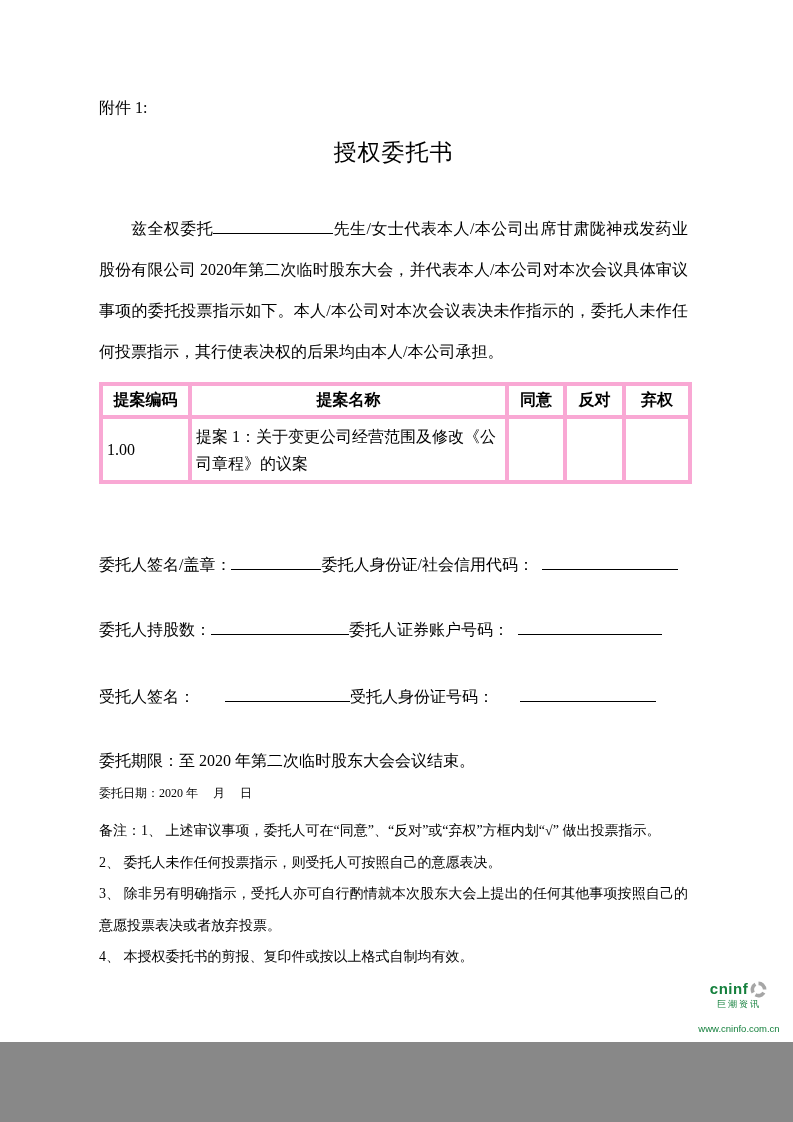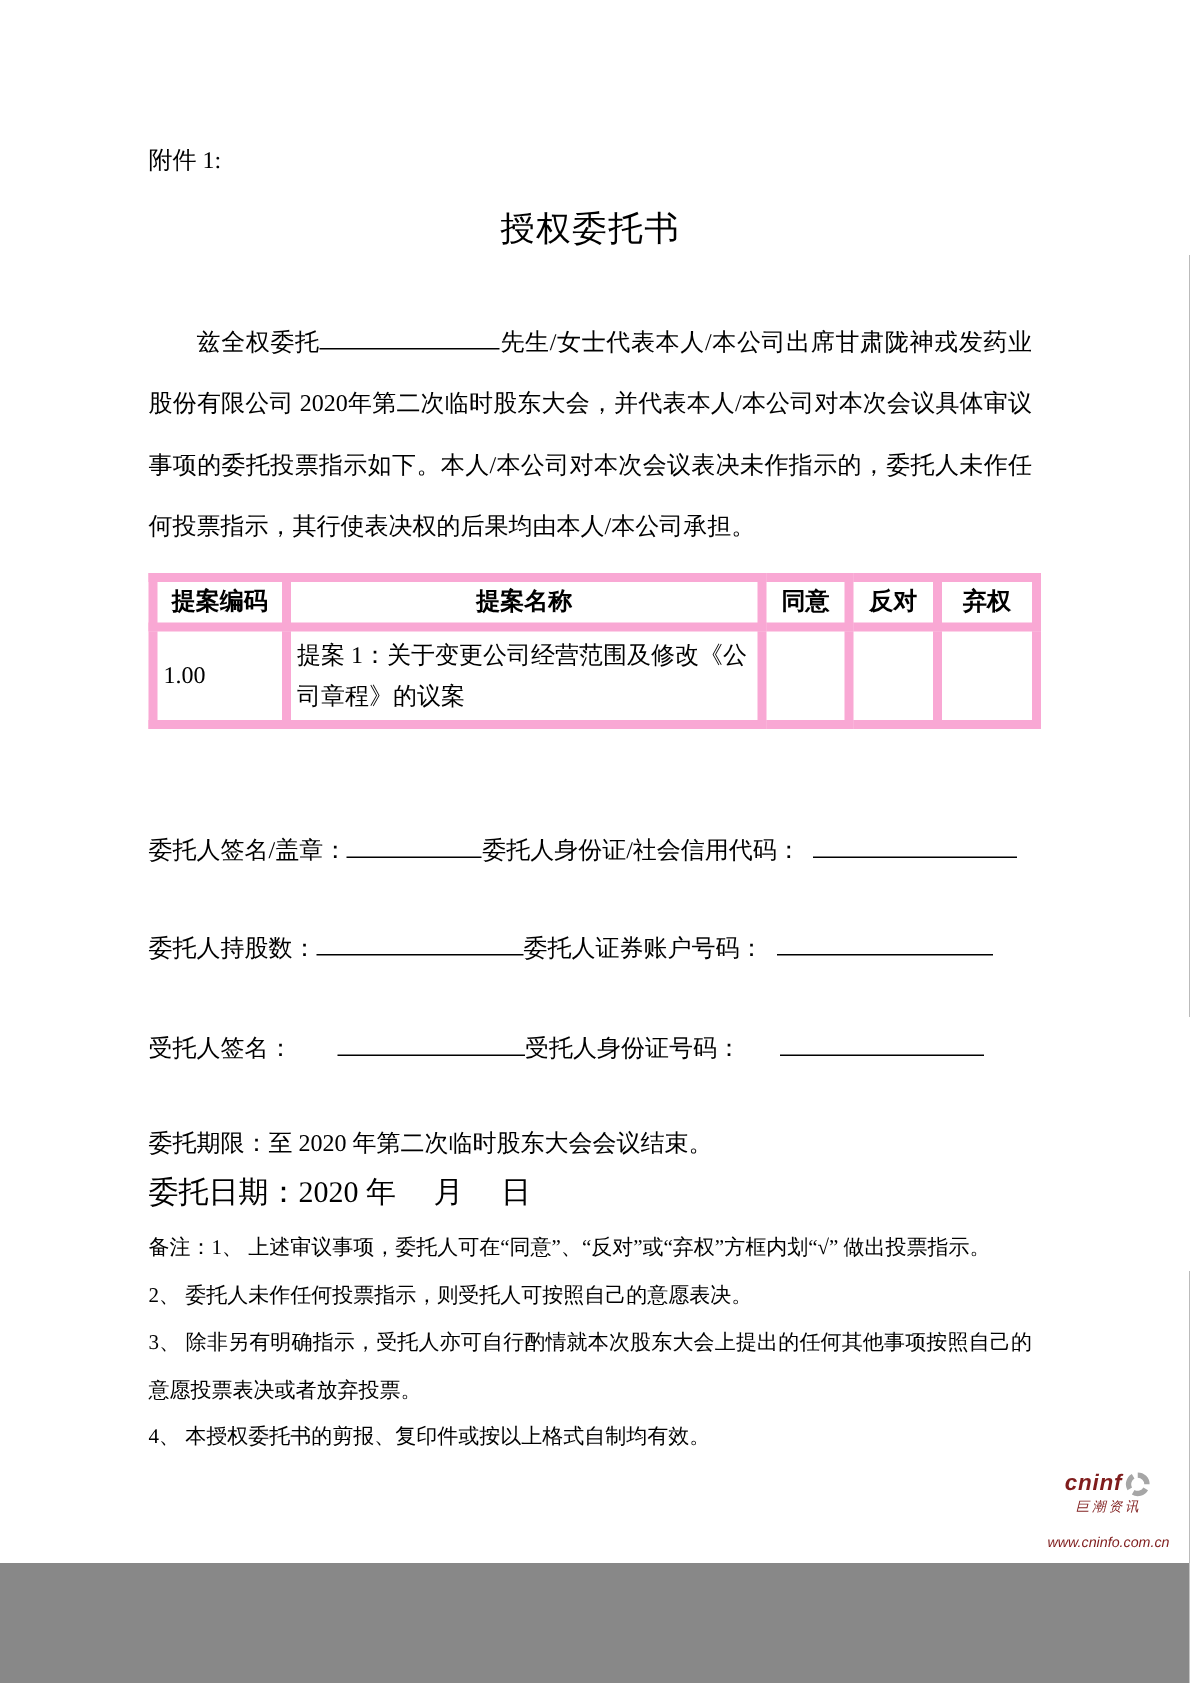--- a/index.html
+++ b/index.html
@@ -49,21 +49,21 @@
   .blank-intro { width: 120px; }
   table.proposals {
     margin-top: 10px;
     width: 589px;
     table-layout: fixed;
     border-collapse: collapse;
     border: 2px solid #000;
     font-size: 16px;
   }
   table.proposals th, table.proposals td {
-    border: 6px solid #f9a8d4;
+    border: 4px solid #f9a8d4;
     vertical-align: middle;
     padding: 2px 4px;
   }
   table.proposals thead tr { height: 33px; }
   table.proposals tbody tr { height: 65px; }
   table.proposals th { font-weight: bold; }
   td.proposal-name {
     text-align: left;
     padding-left: 10px;
     padding-right: 6px;
@@ -77,21 +77,21 @@
   .sig-row.r1 { margin-top: 70px; }
   .sig-row.r2 { margin-top: 43px; }
   .sig-row.r3 { margin-top: 45px; }
   .b-r1a { width: 90px; }
   .b-r1b { width: 136px; margin-left: 8px; }
   .b-r2a { width: 138px; }
   .b-r2b { width: 144px; margin-left: 9px; }
   .b-r3a { width: 125px; margin-left: 30px; }
   .b-r3b { width: 136px; margin-left: 26px; }
   .period-line { margin-top: 42px; font-size: 16px; line-height: 22px; }
-  .date-line   { margin-top: 10px; font-size: 20px; line-height: 22px; white-space: pre-wrap; }
+  .date-line   { margin-top: 10px; font-size: 12px; line-height: 22px; white-space: pre-wrap; }
   .notes { margin-top: 11px; }
   .notes p {
     font-size: 14px;
     line-height: 31.5px;
     text-align: justify;
   }
   .watermark {
     position: absolute;
     right: 6px;
     bottom: 8px;
@@ -171,21 +171,21 @@
 
     <div class="notes">
       <p>备注：1、 上述审议事项，委托人可在“同意”、“反对”或“弃权”方框内划“√” 做出投票指示。</p>
       <p>2、 委托人未作任何投票指示，则受托人可按照自己的意愿表决。</p>
       <p>3、 除非另有明确指示，受托人亦可自行酌情就本次股东大会上提出的任何其他事项按照自己的意愿投票表决或者放弃投票。</p>
       <p>4、 本授权委托书的剪报、复印件或按以上格式自制均有效。</p>
     </div>
 
   </div>
 
-  <div class="watermark" style="color:#7f1d1d;font-style:italic;">
+  <div class="watermark" style="color:#15803d;">
     <div class="wm-top">
       <span class="wm-logo-text">cninf</span>
       <span style="display:inline-block;width:19px;height:19px;">
         <svg viewBox="0 0 24 24" width="19" height="19" aria-hidden="true">
           <g fill="#a6a6a6">
             <path d="M12 2 A10 10 0 0 1 22 12 L17.5 12 A5.5 5.5 0 0 0 12 6.5 Z"></path>
             <path d="M12 2 A10 10 0 0 1 22 12 L17.5 12 A5.5 5.5 0 0 0 12 6.5 Z" transform="rotate(120 12 12)"></path>
             <path d="M12 2 A10 10 0 0 1 22 12 L17.5 12 A5.5 5.5 0 0 0 12 6.5 Z" transform="rotate(240 12 12)"></path>
           </g>
         </svg>

